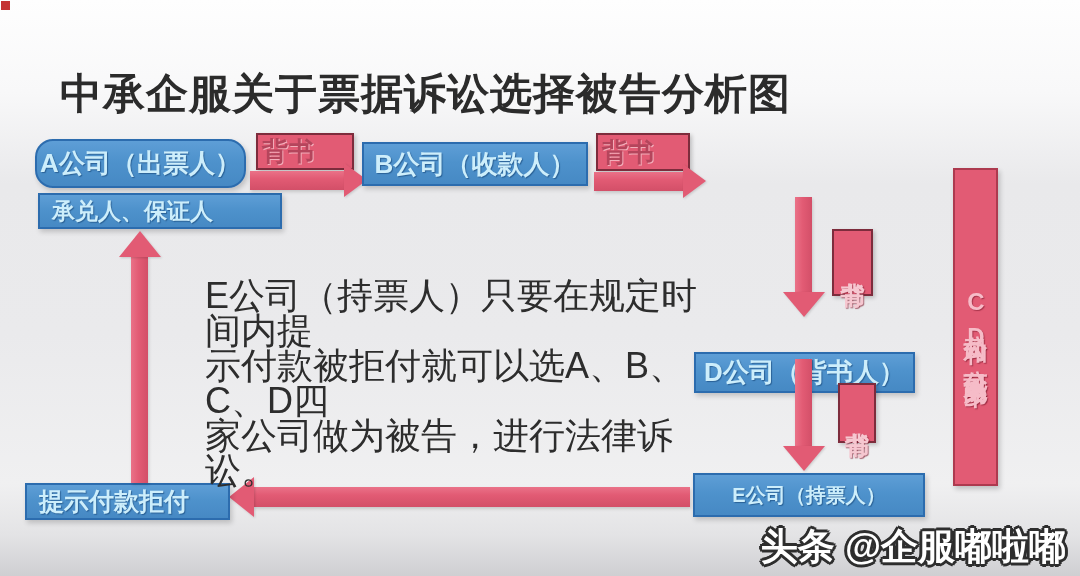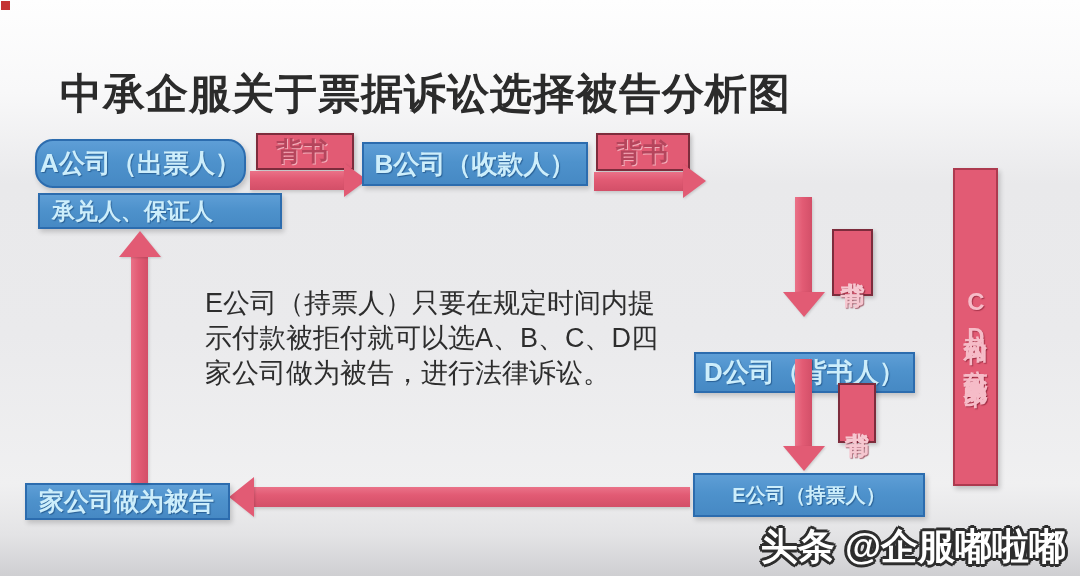--- a/index.html
+++ b/index.html
@@ -31,41 +31,41 @@
     text-shadow:1px 1px 1px rgba(15,60,110,0.55);
     box-sizing:border-box;white-space:nowrap;
   }
   .redlabel{
     background:var(--red);
     border:2px solid rgba(70,20,30,0.65);
     box-shadow:2px 2px 4px rgba(0,0,0,0.2);
     display:flex;align-items:center;justify-content:center;
     font-weight:bold;box-sizing:border-box;
   }
-  .redlabel.h{color:#b5455c;text-shadow:1px 1px 0 #f2aeba;font-size:26px;justify-content:flex-start;padding-left:18px;}
+  .redlabel.h{color:#b5455c;text-shadow:1px 1px 0 #f2aeba;font-size:26px;justify-content:flex-start;padding-left:4px;}
   .redlabel.v{color:#f6c7d0;text-shadow:1px 1px 1px rgba(120,20,40,.6);font-size:24px;}
   .vtext{writing-mode:vertical-rl;text-orientation:upright;}
   .shaft{background:linear-gradient(180deg,#ea7288 0%,var(--red) 40%,#d34f68 100%);box-shadow:1px 2px 3px rgba(0,0,0,0.15);}
   .shaft.vert{background:linear-gradient(90deg,#ea7288 0%,var(--red) 45%,#d34f68 100%);}
   .tri{width:0;height:0;}
   .tri.right{border-top:17px solid transparent;border-bottom:17px solid transparent;border-left:23px solid var(--red);filter:drop-shadow(1px 1px 1px rgba(0,0,0,0.15));}
   .tri.left{border-top:20px solid transparent;border-bottom:20px solid transparent;border-right:25px solid var(--red);filter:drop-shadow(1px 1px 1px rgba(0,0,0,0.15));}
   .tri.down{border-left:21px solid transparent;border-right:21px solid transparent;border-top:25px solid var(--red);filter:drop-shadow(1px 1px 1px rgba(0,0,0,0.15));}
   .tri.up{border-left:21px solid transparent;border-right:21px solid transparent;border-bottom:26px solid var(--red);filter:drop-shadow(1px 1px 1px rgba(0,0,0,0.15));}
   .sidebox{
     background:var(--red);border:2px solid rgba(160,50,70,0.8);
     box-shadow:2px 3px 5px rgba(0,0,0,0.2);
     color:#f6bcc8;font-weight:bold;font-size:24px;
     display:flex;align-items:center;justify-content:center;
     text-shadow:1px 1px 1px rgba(120,20,40,.55);
     box-sizing:border-box;letter-spacing:2px;
   }
   .note{
     left:205px;top:278px;width:500px;
-    font-size:27px;line-height:35px;color:#2d2d2d;font-weight:500;margin-top:8px;
+    font-size:36px;line-height:35px;color:#2d2d2d;font-weight:500;
   }
   .watermark{
     right:14px;top:522px;
     font-size:37px;font-weight:900;color:#ffffff;white-space:nowrap;
     text-shadow:
       -2px -2px 0 #2e2e2e, 2px -2px 0 #2e2e2e,
       -2px  2px 0 #2e2e2e, 2px  2px 0 #2e2e2e,
       -3px  0   0 #2e2e2e, 3px  0   0 #2e2e2e,
        0   -3px 0 #2e2e2e, 0    3px 0 #2e2e2e;
   }
@@ -101,21 +101,21 @@
 
   <div class="abs shaft vert" style="left:795px;top:359px;width:17px;height:89px;"></div>
   <div class="abs tri down" style="left:783px;top:446px;"></div>
   <div class="abs redlabel v vtext" style="left:838px;top:383px;width:38px;height:60px;">背书</div>
 
   <div class="abs bluebox" style="left:693px;top:473px;width:232px;height:44px;font-size:20px;">E公司（持票人）</div>
 
   <div class="abs shaft" style="left:253px;top:487px;width:437px;height:20px;"></div>
   <div class="abs tri left" style="left:229px;top:477px;"></div>
 
-  <div class="abs bluebox" style="left:25px;top:483px;width:205px;height:37px;font-size:25px;justify-content:flex-start;padding-left:12px;">家公司做为被告</div>
+  <div class="abs bluebox" style="left:25px;top:483px;width:205px;height:37px;font-size:25px;justify-content:flex-start;padding-left:12px;">提示付款拒付</div>
 
   <div class="abs shaft vert" style="left:131px;top:255px;width:17px;height:228px;"></div>
   <div class="abs tri up" style="left:119px;top:231px;"></div>
 
   <div class="abs sidebox vtext" style="left:953px;top:168px;width:45px;height:318px;">C公司和D公司可能为多个</div>
 
   <div class="abs note">
     <div>E公司（持票人）只要在规定时间内提</div>
     <div>示付款被拒付就可以选A、B、C、D四</div>
     <div>家公司做为被告，进行法律诉讼。</div>

